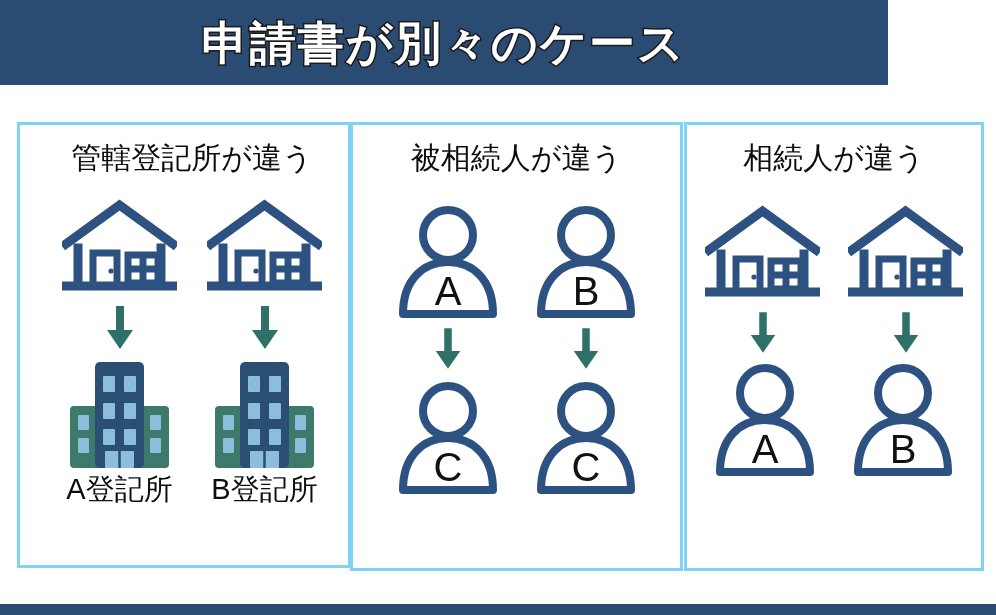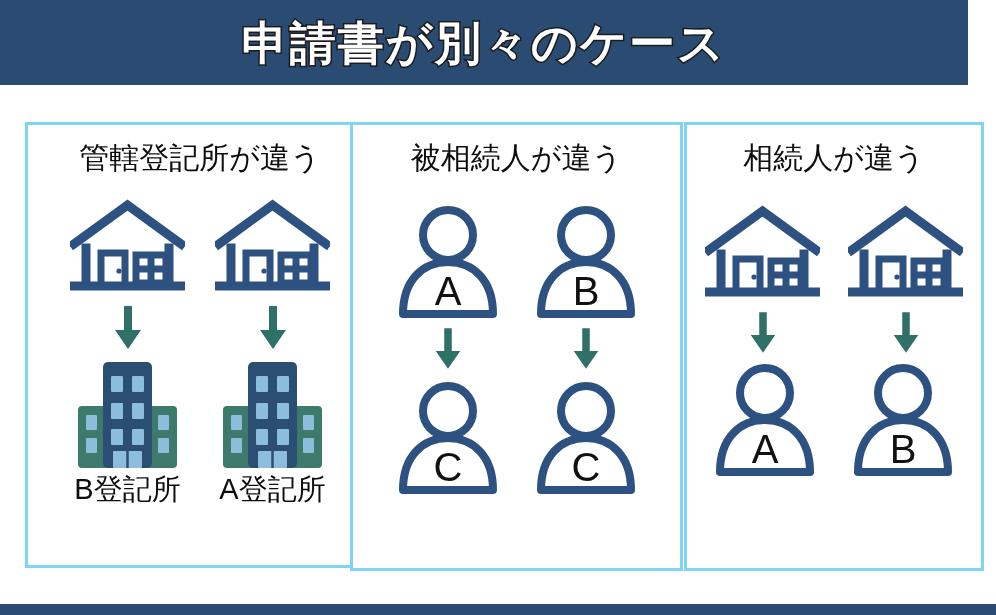--- a/index.html
+++ b/index.html
@@ -14,21 +14,21 @@
     font-family: "Liberation Sans", "DejaVu Sans", sans-serif;
     overflow: hidden;
     position: relative;
   }
 
   
   .title-banner {
     position: absolute;
     left: 0;
     top: 0;
-    width: 968px;
+    width: 888px;
     height: 85px;
     background: #2a4c72;
     display: flex;
     align-items: center;
     justify-content: center;
   }
   .title-text {
     font-size: 46px;
     font-weight: bold;
     color: #ffffff;
@@ -47,21 +47,21 @@
     width: 996px;
     height: 450px;
   }
   .panel {
     position: absolute;
     top: 0;
     border: 3px solid #7fd4f5;
     background: #ffffff;
     box-sizing: border-box;
   }
-  .panel-1 { left: 25px;  width: 334px; height: 446px; padding-left: 16px; }
+  .panel-1 { left: 17px;  width: 334px; height: 446px; padding-left: 16px; }
   .panel-2 { left: 350px; width: 333px; height: 449px; }
   .panel-3 { left: 684px; width: 300px; height: 449px; }
 
   .panel-heading {
     text-align: center;
     font-size: 30px;
     color: #0d0d0d;
     margin-top: 16px;
     line-height: 1.1;
     white-space: nowrap;
@@ -213,22 +213,22 @@
             <rect x="41" y="71" width="12" height="16" rx="1"></rect>
             <rect x="62" y="71" width="12" height="16" rx="1"></rect>
             <rect x="43" y="93" width="29" height="17" rx="1"></rect>
           </g>
           <line x1="57.5" y1="93" x2="57.5" y2="110" stroke="#2b4f72" stroke-width="2.5"></line>
         </svg>
       </div>
     </div>
 
     <div class="office-labels" style="gap:30px;">
+      <div class="office-label" style="width:115px;">A登記所</div>
       <div class="office-label" style="width:115px;">B登記所</div>
-      <div class="office-label" style="width:115px;">A登記所</div>
     </div>
   </div>
 
   <div class="panel panel-2">
     <div class="panel-heading">被相続人が違う</div>
 
     <div class="icon-row persons" style="margin-top:28px;gap:28px;">
       <div class="cell">
         <svg width="110" height="116" viewBox="0 0 110 116">
           <circle cx="55" cy="33" r="25" fill="none" stroke="#2d5281" stroke-width="8"></circle>

